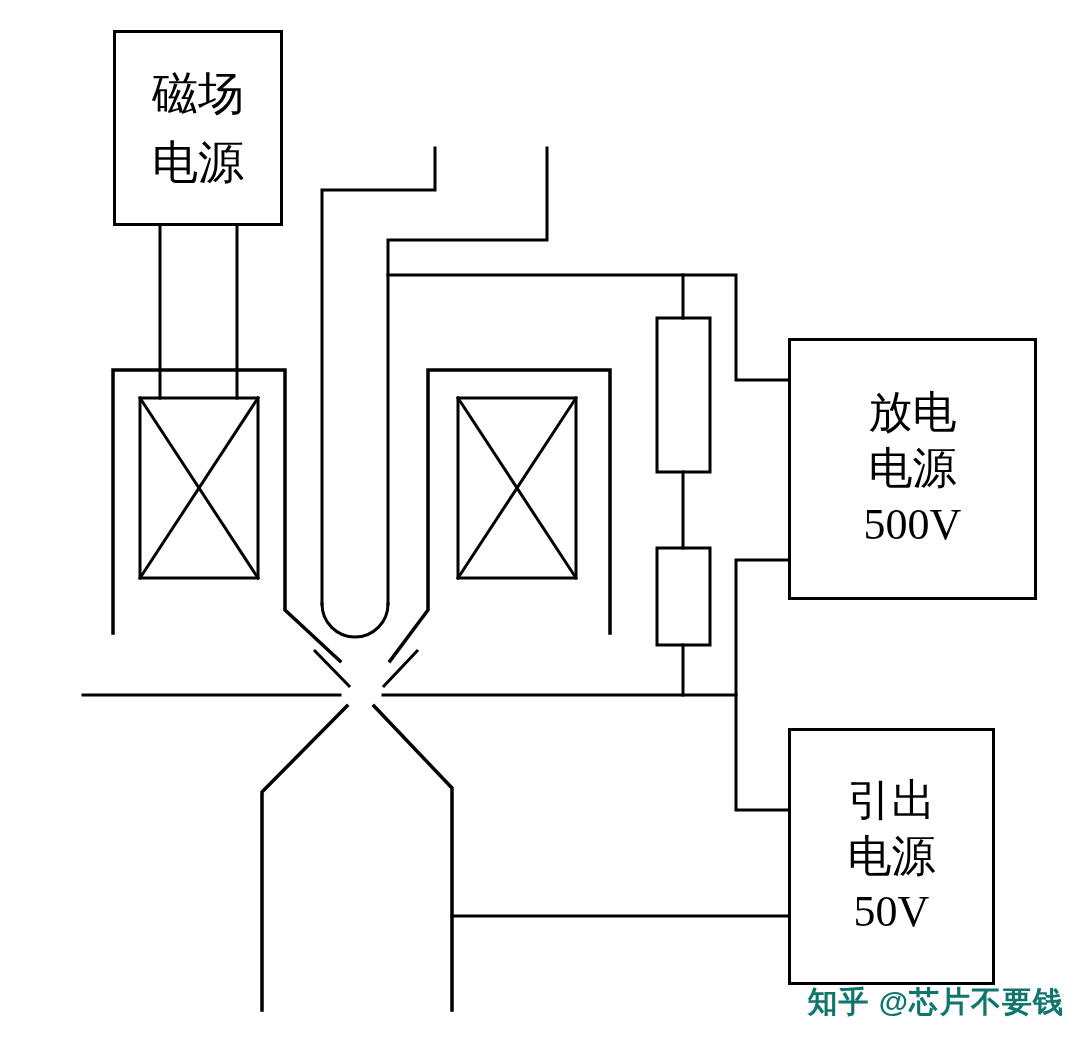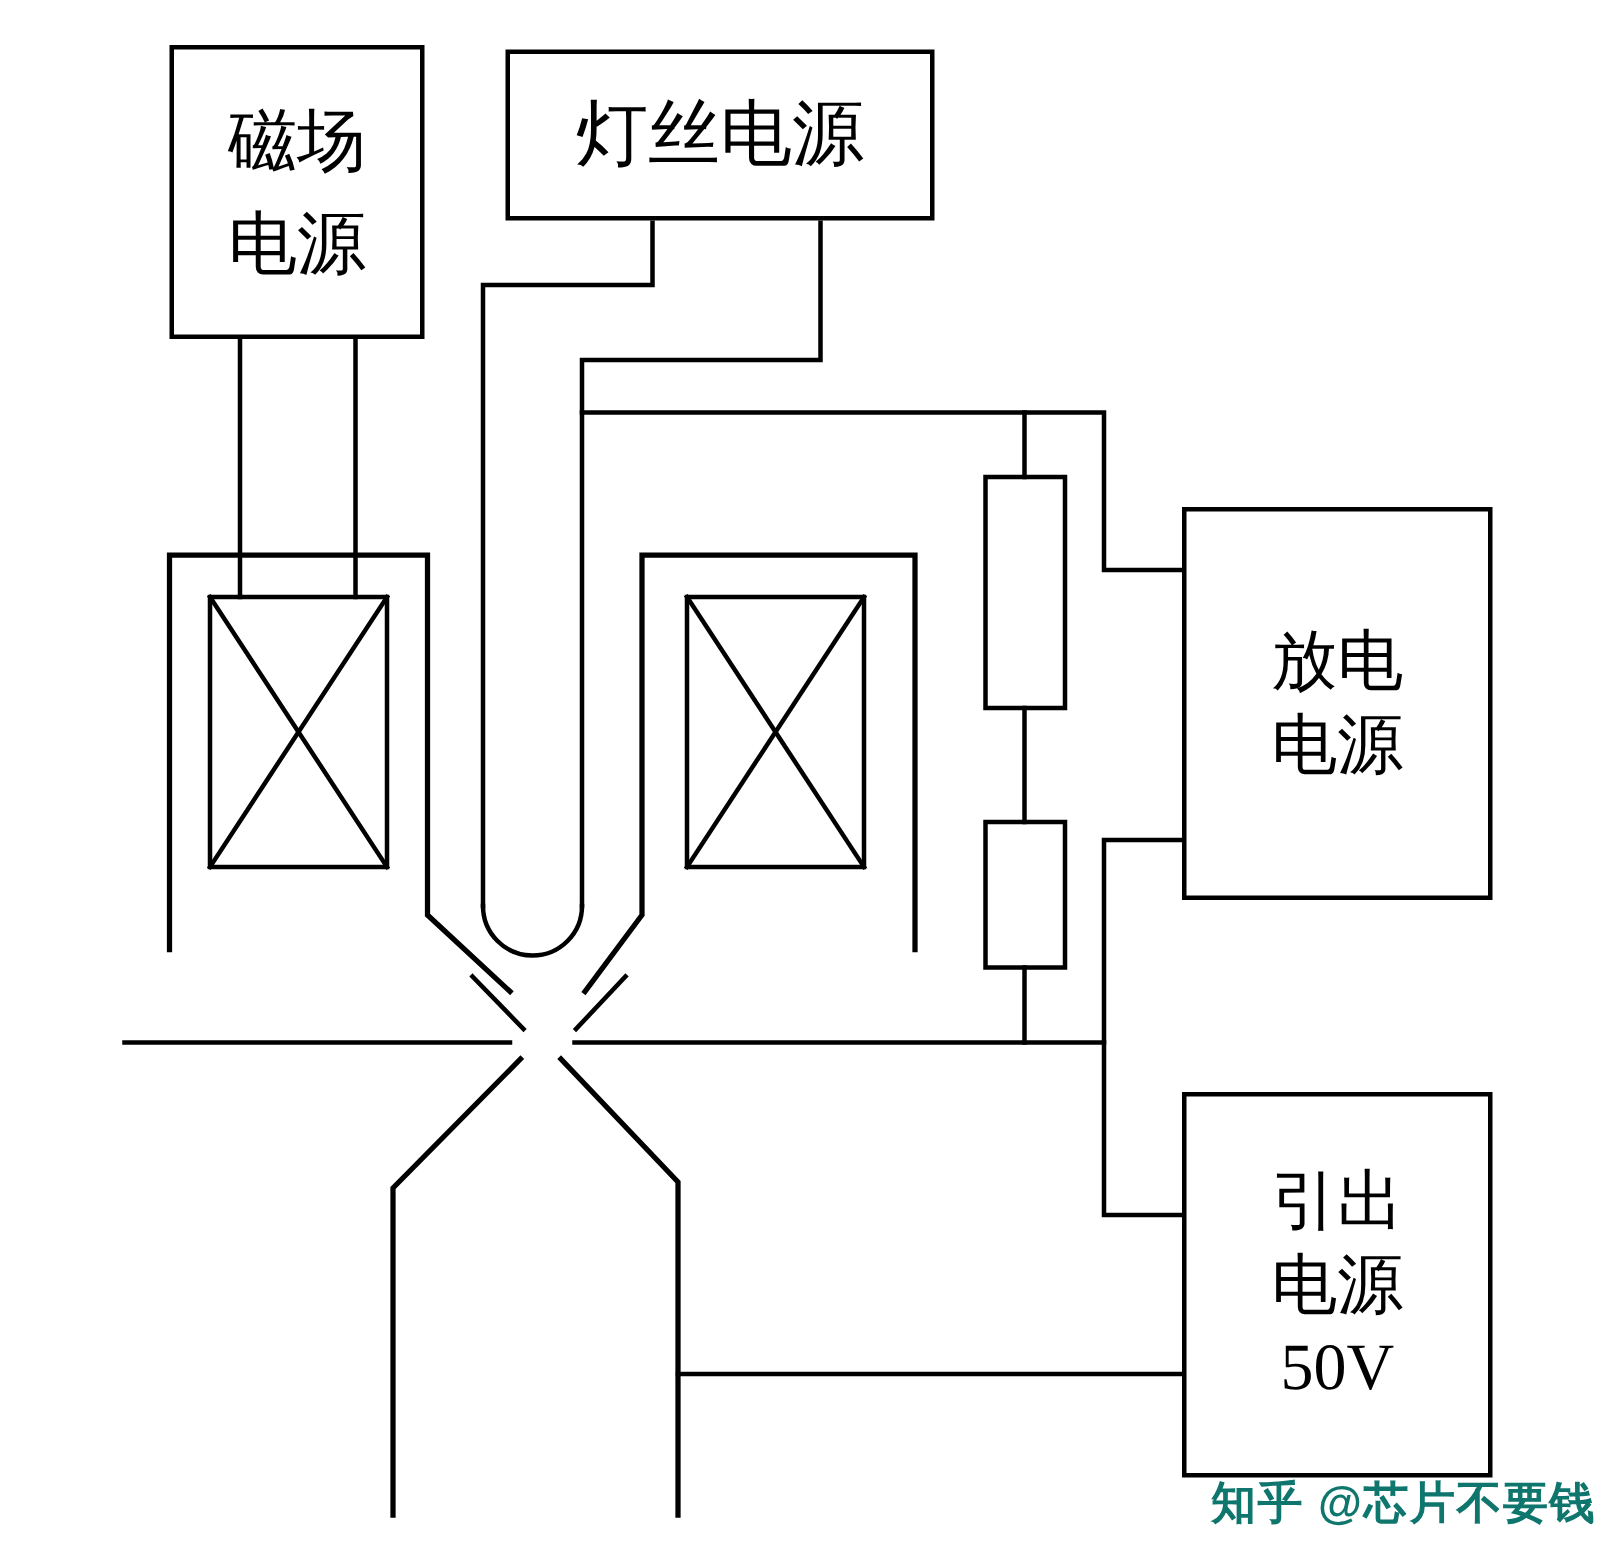--- a/index.html
+++ b/index.html
@@ -49,21 +49,21 @@
   }
   .box-magnet {
     left: 113px; top: 30px; width: 170px; height: 196px;
     font-size: 46px; line-height: 1.5;
   }
   .box-filament {
     left: 337px; top: 33px; width: 286px; height: 114px;
     font-size: 48px; line-height: 1.2;
   }
   .box-discharge {
-    left: 788px; top: 338px; width: 207px; height: 262px;
+    left: 788px; top: 338px; width: 249px; height: 262px;
     font-size: 44px; line-height: 1.28;
   }
   .box-extraction {
     left: 788px; top: 728px; width: 207px; height: 257px;
     font-size: 44px; line-height: 1.26;
   }
   .box-extraction .gap-top {
     margin-top: 12px;
   }
   .watermark {
@@ -139,27 +139,25 @@
     </g>
 
     <path d="M452,916 H788"></path>
   </svg>
 
   <div class="supply-box box-magnet">
     <div class="box-line">磁场</div>
     <div class="box-line">电源</div>
   </div>
 
-  <div class="supply-box box-filament">
-    <div class="box-line">灯丝电源</div>
-  </div>
 
   <div class="supply-box box-discharge">
     <div class="box-line">放电</div>
     <div class="box-line">电源</div>
+    <div class="box-line">500V</div>
   </div>
 
   <div class="supply-box box-extraction">
     <div class="box-line">引出</div>
     <div class="box-line">电源</div>
     <div class="box-line">50V</div>
   </div>
 
   <div class="watermark">知乎 @芯片不要钱</div>
 

